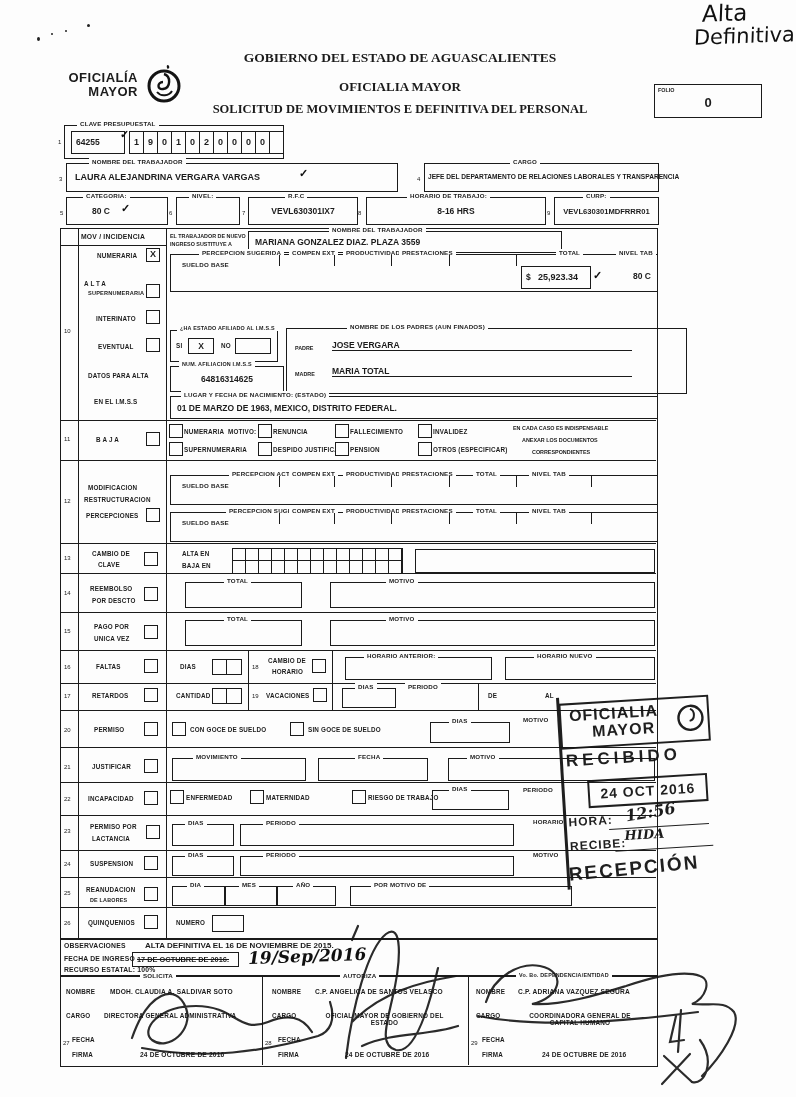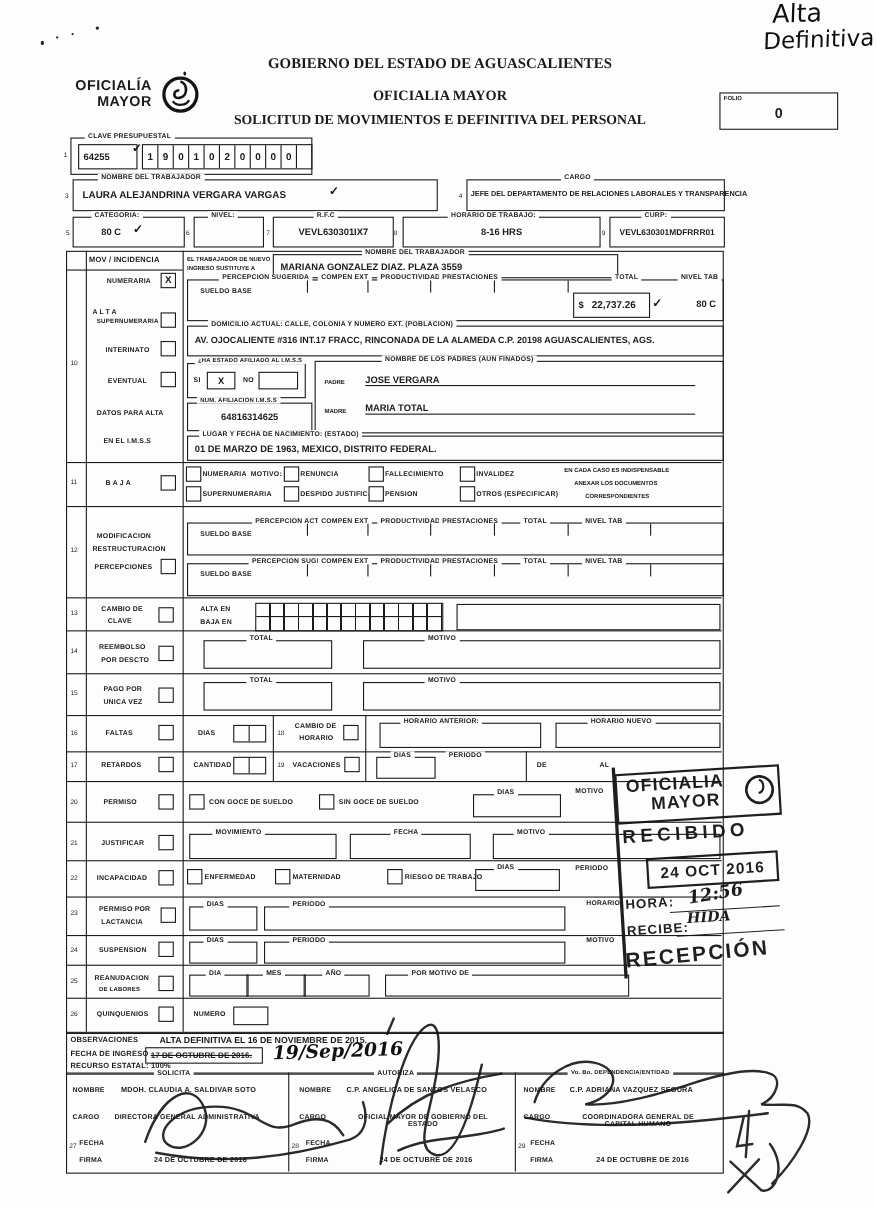--- a/index.html
+++ b/index.html
@@ -177,42 +177,38 @@
     <span class="lb" style="left:228px;">PRESTACIONES</span>
     <span class="lb" style="left:385px;">TOTAL</span>
     <span class="lb" style="left:445px;">NIVEL TAB</span>
     <div class="tick" style="left:108px;"></div>
     <div class="tick" style="left:163px;"></div>
     <div class="tick" style="left:220px;"></div>
     <div class="tick" style="left:278px;"></div>
     <div class="tick" style="left:345px;"></div>
     <div class="b" style="left:350px;top:11px;width:68px;height:21px;border-width:1.4px;">
       <span class="v" style="left:4px;top:5px;">$</span>
-      <span class="v" style="left:16px;top:5px;font-size:9px;">22,737.26</span>
+      <span class="v" style="left:16px;top:5px;font-size:9px;">25,923.34</span>
     </div>
     <span class="chk" style="left:422px;top:14px;">✓</span>
     <span class="v" style="left:462px;top:16px;">80 C</span>
   </div>
 
-  <div class="b" style="left:170px;top:296px;width:486px;height:26px;">
-    <span class="lb" style="left:18px;">DOMICILIO ACTUAL: CALLE, COLONIA Y NUMERO EXT. (POBLACION)</span>
-    <span class="v" style="left:6px;top:8px;font-size:8.2px;">AV. OJOCALIENTE #316 INT.17 FRACC, RINCONADA DE LA ALAMEDA C.P. 20198 AGUASCALIENTES, AGS.</span>
-  </div>
 
   <div class="b" style="left:170px;top:330px;width:106px;height:30px;">
     <span class="lb" style="left:6px;font-size:5.4px;">¿HA ESTADO AFILIADO AL I.M.S.S</span>
     <span class="t" style="left:5px;top:11px;">SI</span>
     <div class="b" style="left:17px;top:7px;width:24px;height:14px;border-width:1.4px;">
       <span class="v" style="left:0;top:2px;width:100%;text-align:center;">X</span>
     </div>
     <span class="t" style="left:50px;top:11px;">NO</span>
     <div class="b" style="left:64px;top:7px;width:34px;height:14px;border-width:1.4px;"></div>
   </div>
 
-  <div class="b" style="left:286px;top:328px;width:370px;height:64px;">
+  <div class="b" style="left:286px;top:328px;width:370px;height:64px;padding-left:29px;">
     <span class="lb" style="left:60px;">NOMBRE DE LOS PADRES (AUN FINADOS)</span>
     <span class="ts" style="left:8px;top:16px;">PADRE</span>
     <span class="v" style="left:45px;top:11px;border-bottom:1.4px solid var(--ink);width:300px;">JOSE VERGARA</span>
     <span class="ts" style="left:8px;top:42px;">MADRE</span>
     <span class="v" style="left:45px;top:37px;border-bottom:1.4px solid var(--ink);width:300px;">MARIA TOTAL</span>
   </div>
 
   <div class="b" style="left:170px;top:366px;width:112px;height:24px;">
     <span class="lb" style="left:8px;font-size:5.4px;">NUM. AFILIACION I.M.S.S</span>
     <span class="v" style="left:0;top:7px;width:100%;text-align:center;">64816314625</span>

